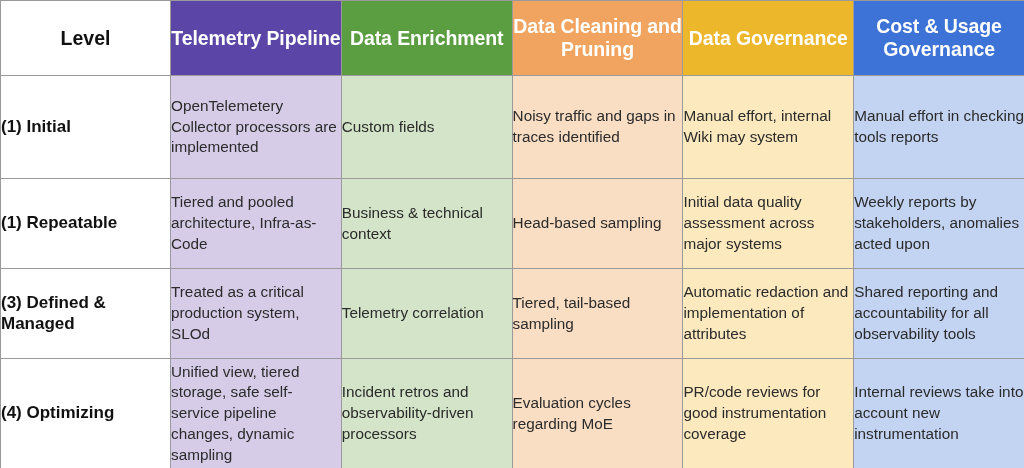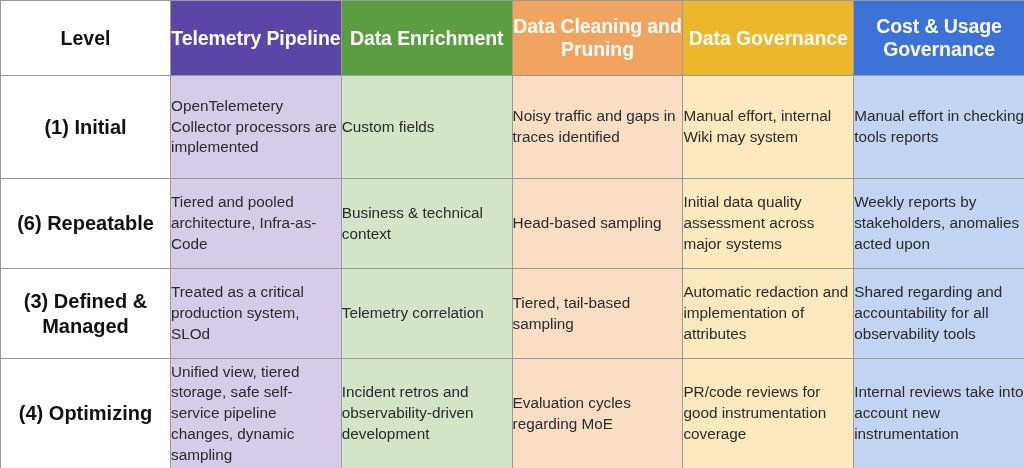--- a/index.html
+++ b/index.html
@@ -74,23 +74,22 @@
   .tint-blue   { background: #C3D3F2; }
 
   
   .r1 { height: 103px; }
   .r2 { height: 90px; }
   .r3 { height: 90px; }
   .r4 { height: 110px; }
 
   .level-cell {
     background: #ffffff;
-    text-align: center;
     font-weight: bold;
-    font-size: 20px;
+    font-size: 17px;
     line-height: 1.22;
     color: #111111;
     padding: 0 8px;
   }
 
   .body-cell {
     font-size: 15.3px;
     line-height: 1.36;
     color: #2b2b2b;
     padding: 2px 10px 2px 11px;
@@ -152,21 +151,21 @@
       <td class="body-cell tint-amber">
         <span class="cell-text">Manual effort, internal Wiki may system</span>
       </td>
       <td class="body-cell tint-blue">
         <span class="cell-text">Manual effort in checking tools reports</span>
       </td>
     </tr>
 
     <tr class="r2">
       <td class="level-cell">
-        <span class="cell-text">(6) Repeatable</span>
+        <span class="cell-text">(1) Repeatable</span>
       </td>
       <td class="body-cell tint-purple">
         <span class="cell-text">Tiered and pooled architecture, Infra-as-Code</span>
       </td>
       <td class="body-cell tint-green">
         <span class="cell-text">Business &amp; technical context</span>
       </td>
       <td class="body-cell tint-orange">
         <span class="cell-text">Head-based sampling</span>
       </td>
@@ -188,33 +187,33 @@
       <td class="body-cell tint-green">
         <span class="cell-text">Telemetry correlation</span>
       </td>
       <td class="body-cell tint-orange">
         <span class="cell-text">Tiered, tail-based sampling</span>
       </td>
       <td class="body-cell tint-amber">
         <span class="cell-text">Automatic redaction and implementation of attributes</span>
       </td>
       <td class="body-cell tint-blue">
-        <span class="cell-text">Shared regarding and accountability for all observability tools</span>
+        <span class="cell-text">Shared reporting and accountability for all observability tools</span>
       </td>
     </tr>
 
     <tr class="r4">
       <td class="level-cell">
         <span class="cell-text">(4) Optimizing</span>
       </td>
       <td class="body-cell tint-purple">
         <span class="cell-text">Unified view, tiered storage, safe self-service pipeline changes, dynamic sampling</span>
       </td>
       <td class="body-cell tint-green">
-        <span class="cell-text">Incident retros and observability-driven development</span>
+        <span class="cell-text">Incident retros and observability-driven processors</span>
       </td>
       <td class="body-cell tint-orange">
         <span class="cell-text">Evaluation cycles regarding MoE</span>
       </td>
       <td class="body-cell tint-amber">
         <span class="cell-text">PR/code reviews for good instrumentation coverage</span>
       </td>
       <td class="body-cell tint-blue">
         <span class="cell-text">Internal reviews take into account new instrumentation</span>
       </td>

